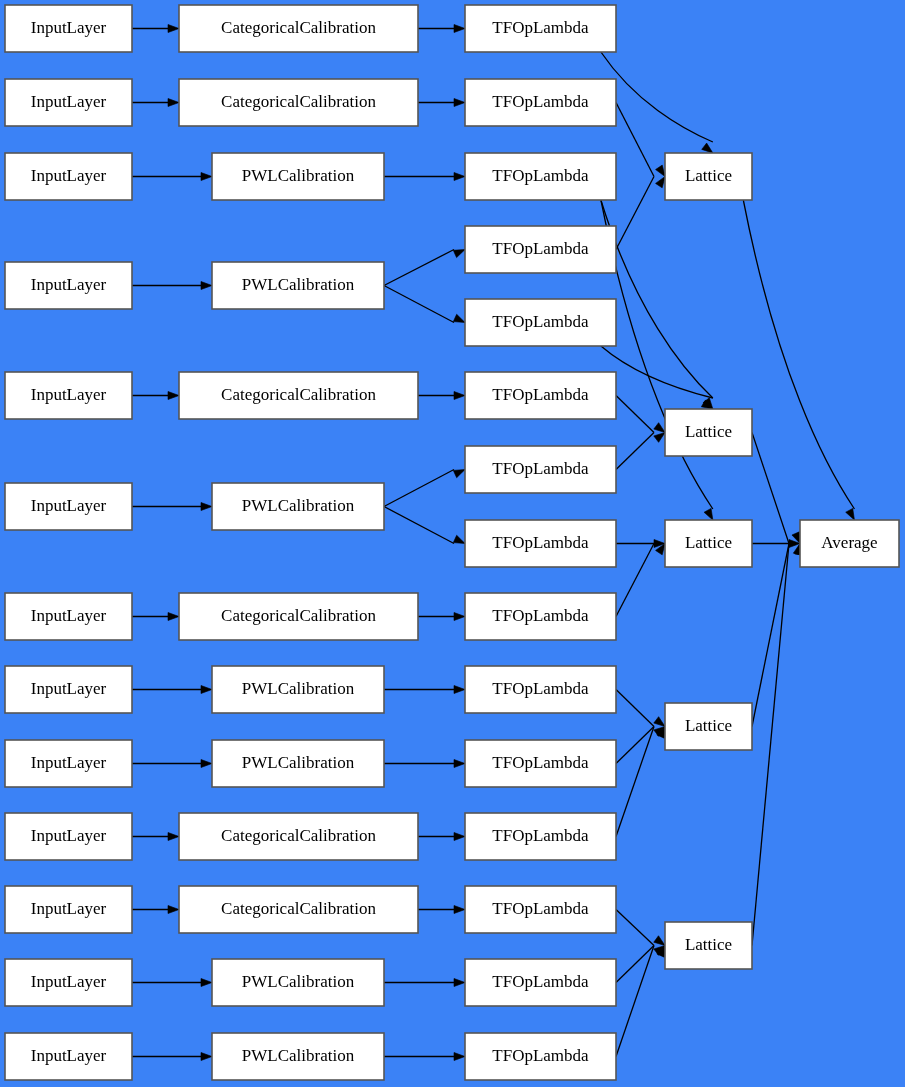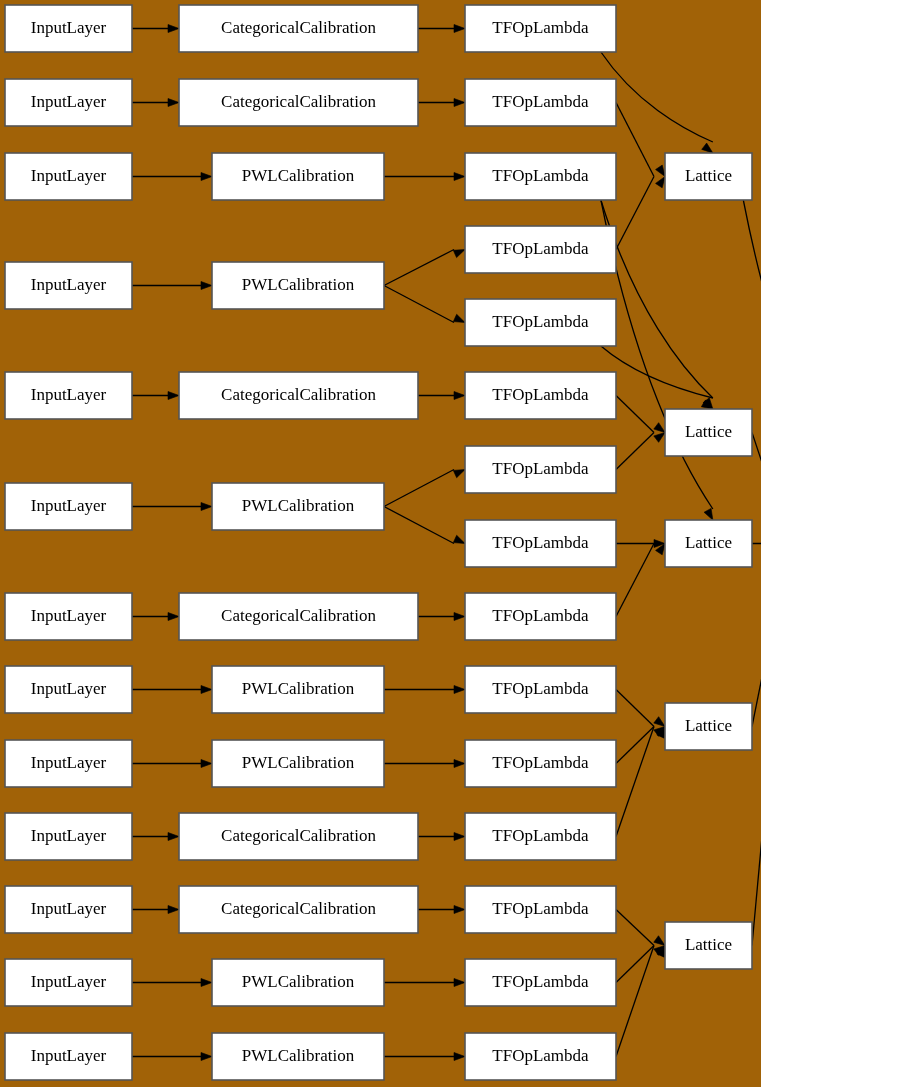--- a/index.html
+++ b/index.html
@@ -2,23 +2,23 @@
 <html><head>
 <meta charset="utf-8">
 <style>
   html, body {
     margin: 0;
     padding: 0;
     background: #ffffff;
   }
   #diagram-root {
     position: relative;
-    width: 761px;
+    width: 905px;
     height: 1087px;
-    background: #a16207;
+    background: #3b82f6;
     font-family: "Liberation Serif", "DejaVu Serif", serif;
     overflow: hidden;
   }
   #graph-svg {
     display: block;
     width: 905px;
     height: 1087px;
   }
   .node-box {
     fill: #ffffff;

